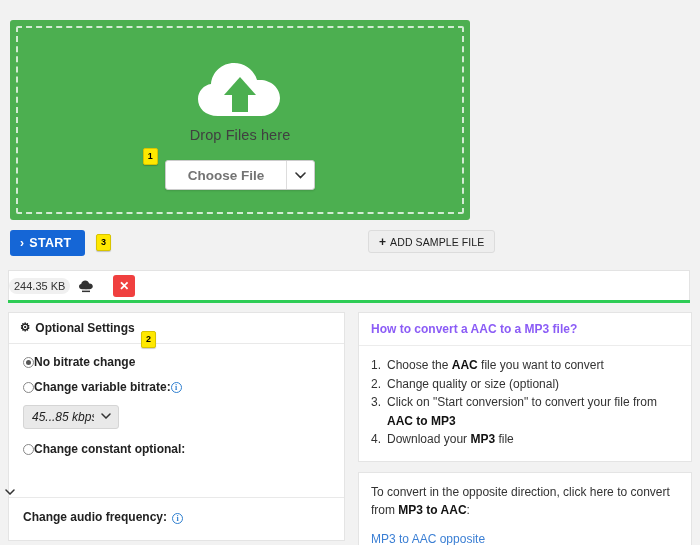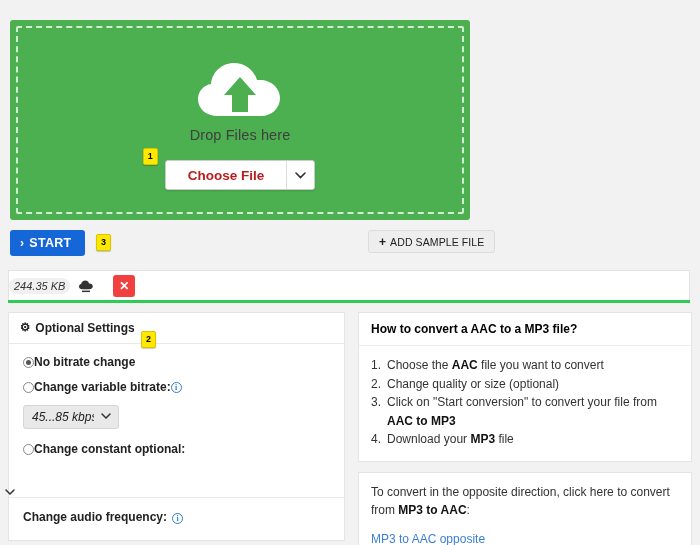--- a/index.html
+++ b/index.html
@@ -46,21 +46,21 @@
     height: 30px;
     display: flex; align-items: stretch;
     box-shadow: 0 1px 2px rgba(0,0,0,.12);
     cursor: pointer;
     overflow: hidden;
   }
   .choose-file-label {
     display: flex; align-items: center;
     padding: 0 22px;
     font-size: 13.5px; font-weight: bold;
-    color: #b91c1c;
+    color: #737373;
   }
   .choose-file-caret {
     width: 28px;
     border-left: 1px solid #ddd;
     display: flex; align-items: center; justify-content: center;
     color: #333;
   }
   .badge {
     background: #ffe800;
     color: #000;
@@ -132,21 +132,20 @@
     font-size: 12px;
     color: #222;
   }
   .file-size {
     font-size: 11px;
     color: #333;
     background: #f0f0f0;
     padding: 2px 5px;
     border-radius: 8px;
     margin-right: 7px;
-    font-style: italic;
   }
   .file-dl-icon {
     width: 18px; height: 18px;
     margin-right: 18px;
     display: flex; align-items: center; justify-content: center;
     cursor: pointer;
   }
   .file-remove-btn {
     width: 22px; height: 22px;
     background: #f0403f;
@@ -247,21 +246,21 @@
   .freq-body { padding: 12px 14px 6px 14px; }
   .freq-label {
     font-size: 12px; font-weight: bold; color: #222;
     display: flex; align-items: flex-end; gap: 5px;
     margin-bottom: 10px;
   }
 
   
   .rc-header {
     padding: 9px 12px;
-    font-size: 12px; font-weight: bold; color: #000000;
+    font-size: 12px; font-weight: bold; color: #8b5cf6;
     border-bottom: 1px solid #ececec;
   }
   .rc-body { padding: 10px 12px 12px 12px; }
   .howto-list {
     list-style: none;
     counter-reset: step;
     font-size: 12px; color: #333;
   }
   .howto-list li {
     counter-increment: step;

